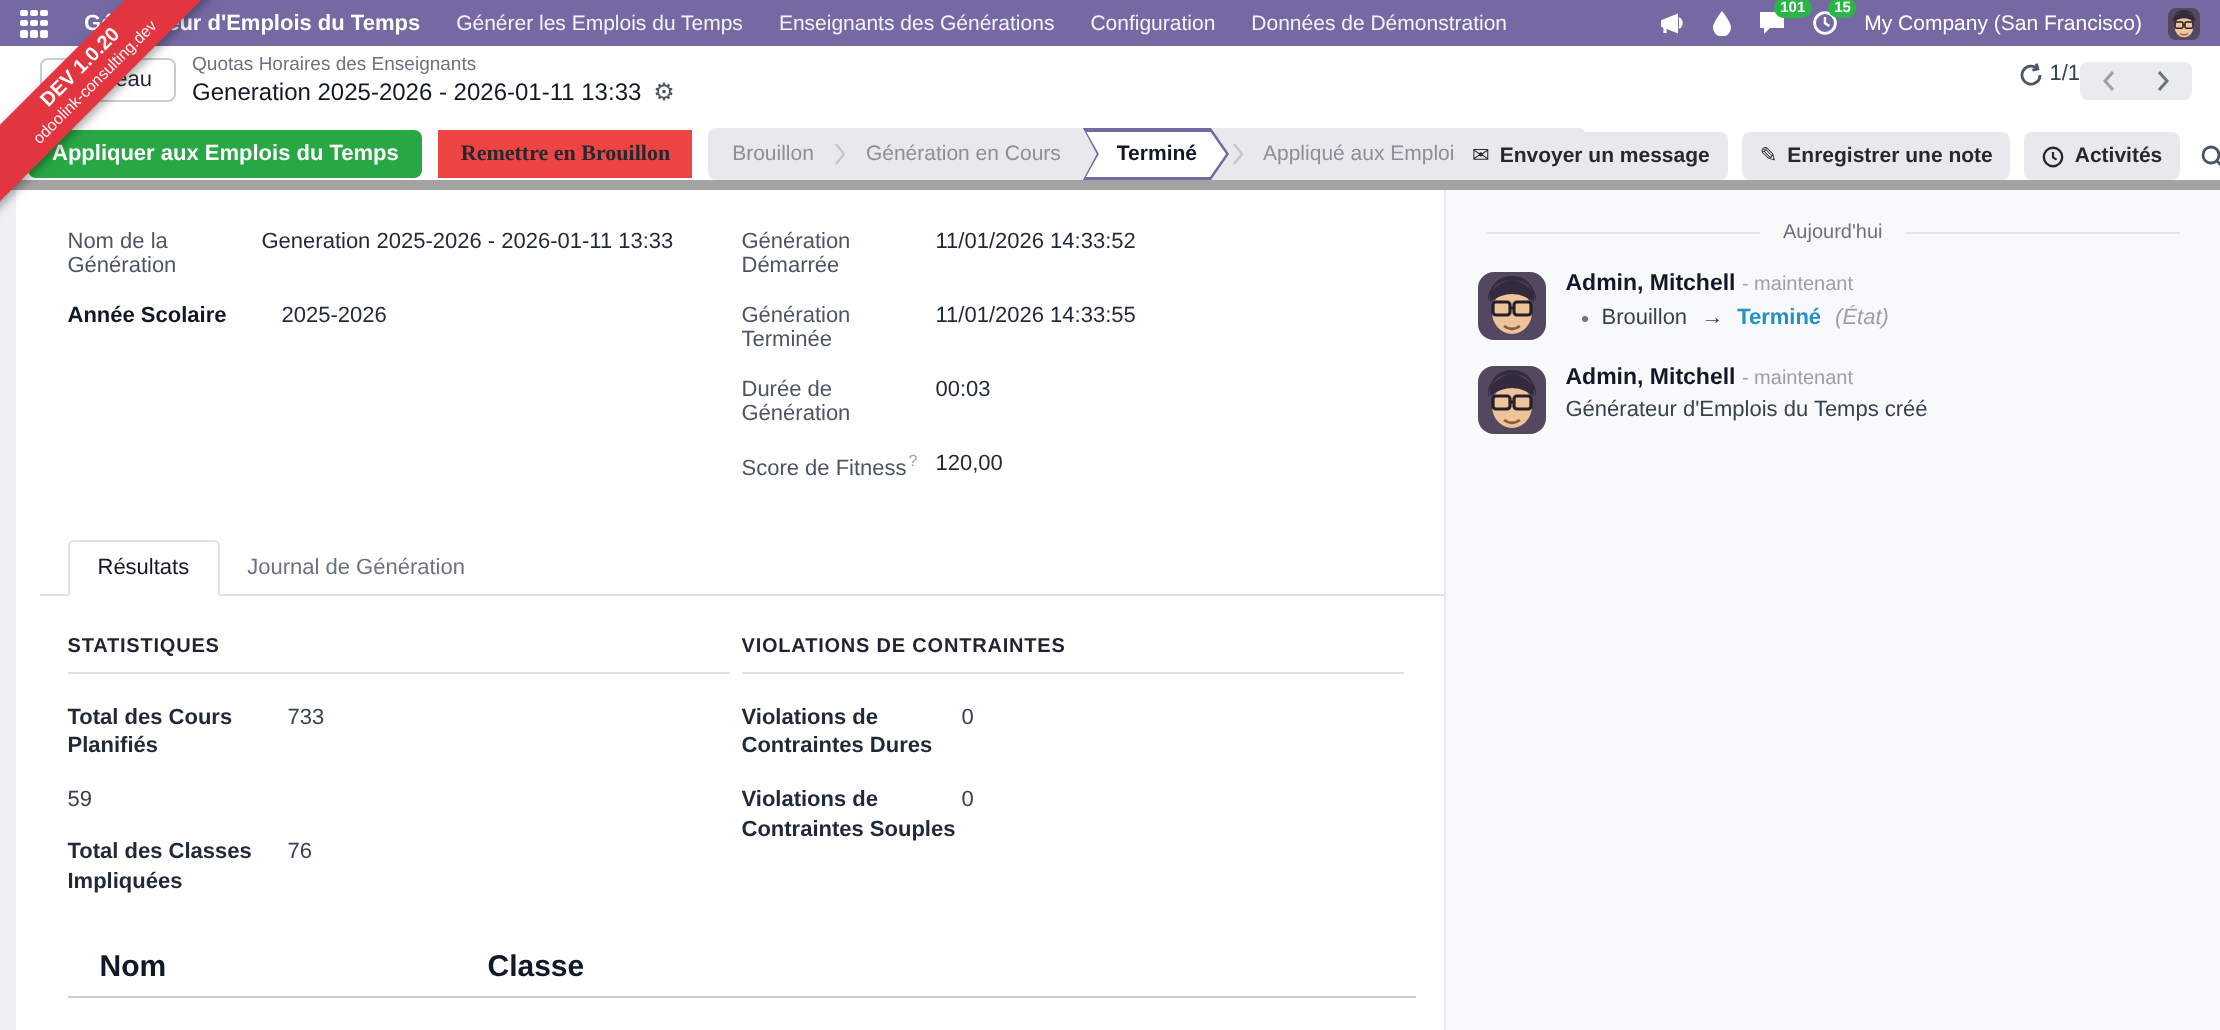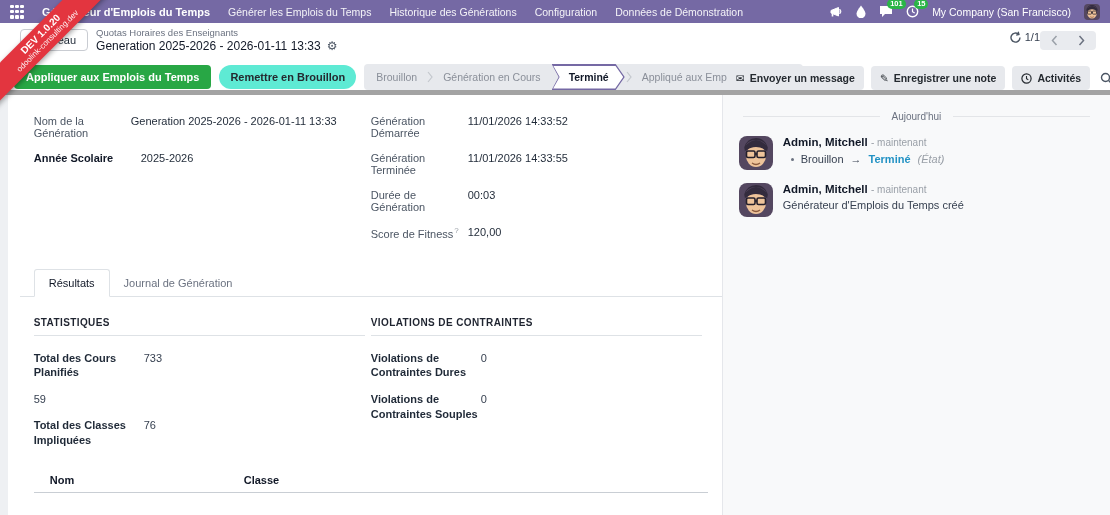--- a/index.html
+++ b/index.html
@@ -32,21 +32,21 @@
   .crumb-current { font-size:12px; color:#111827; display:flex; align-items:center; gap:6px; }
   .gear { font-family:"DejaVu Sans",sans-serif; font-size:12px; color:#4b5563; cursor:pointer; }
   .crumb-right { margin-left:auto; display:flex; align-items:flex-start; gap:0; color:#4b5563; }
   .pager-count { font-size:11px; color:#374151; }
   .pager-pill { background:#e9ebef; border-radius:4px; padding:4px 8px; display:flex; gap:14px; align-items:center; }
 
   
   .action-row { height:38px; display:flex; align-items:flex-end; border-bottom:5px solid #a3a3a3; background:#fff; }
   .ar-left { width:710px; display:flex; align-items:center; padding:0 8px 0 14px; gap:8px; }
   .btn-green { background:#28a745; color:#fff; font-weight:bold; font-size:11px; padding:6px 12px; border-radius:4px; border:none; cursor:pointer; white-space:nowrap; }
-  .btn-grey { background:#5eead4; color:#24292f; font-weight:600; font-size:11px; padding:6px 11px; border-radius:12px; border:none; cursor:pointer; white-space:nowrap; }
+  .btn-grey { background:#ef4444; color:#24292f; font-weight:600; font-size:11px; padding:6px 11px; border-radius:0; border:none; cursor:pointer; white-space:nowrap;font-family:Liberation Serif, serif; }
   .statusbar { margin-left:auto; display:flex; align-items:center; background:#e7e9ed; border-radius:4px; height:26px; font-size:10.5px; color:#8a8f99; padding:0 2px; }
   .step { padding:0 10px; cursor:pointer; white-space:nowrap; }
   .chev { display:flex; align-items:center; }
   .step-active { position:relative; height:26px; margin:0 1px; cursor:pointer; }
   .step-active .arr-out { position:absolute; inset:0; background:#7569a4; clip-path:polygon(0 0,calc(100% - 9px) 0,100% 50%,calc(100% - 9px) 100%,0 100%,7px 50%); }
   .step-active .arr-in { position:absolute; inset:1.5px; background:#fff; clip-path:polygon(0 0,calc(100% - 8px) 0,100% 50%,calc(100% - 8px) 100%,0 100%,6.5px 50%); }
   .step-active .lbl { position:relative; z-index:2; display:block; line-height:26px; padding:0 16px 0 17px; color:#111827; font-weight:600; }
   .ar-right { width:400px; display:flex; align-items:center; gap:7px; padding-left:16px; overflow:hidden; border-left:1px solid transparent; }
   .btn-chat { background:#e7e9ed; border:none; border-radius:4px; padding:6px 9px; font-size:10.5px; font-weight:600; color:#24292f; display:flex; align-items:center; gap:5px; cursor:pointer; white-space:nowrap; }
   .uni { font-family:"DejaVu Sans",sans-serif; }
@@ -76,21 +76,21 @@
   .sections { display:flex; padding:20px 14px 0; }
   .section { width:340px; margin-right:6px; }
   .sec-title { font-size:10px; font-weight:bold; color:#1f2430; letter-spacing:.4px; border-bottom:1px solid #dee2e6; padding-bottom:7px; margin-bottom:15px; }
   .srow { display:flex; margin-bottom:13px; }
   .slabel { width:110px; font-weight:600; color:#1f2937; line-height:1.3; flex-shrink:0; }
   .svalue { color:#374151; padding-top:1px; }
 
   
   .table-wrap { padding:8px 14px 0; }
   .thead { display:flex; border-bottom:1px solid #c9ced4; padding:6px 0; }
-  .th { font-weight:bold; font-size:11px; color:#111827; }
+  .th { font-weight:bold; font-size:15px; color:#111827; }
   .th-nom { width:210px; padding-left:16px; }
 
   
   .divider { display:flex; align-items:center; gap:12px; color:#6b7280; font-size:10px; margin:4px 4px 14px; }
   .divider .line { flex:1; border-top:1px solid #e3e5e8; }
   .msg { display:flex; gap:10px; margin-bottom:13px; }
   .avatar { width:34px; height:34px; border-radius:8px; overflow:hidden; flex-shrink:0; cursor:pointer; }
   .msg-head { font-size:11.5px; color:#111827; font-weight:bold; }
   .msg-time { font-weight:normal; color:#9aa0a8; font-size:10px; }
   .tracking { font-size:11px; color:#374151; margin-top:5px; display:flex; align-items:center; gap:7px; padding-left:8px; }
@@ -114,21 +114,21 @@
       <i></i>
       <i></i>
       <i></i>
       <i></i>
       <i></i>
       <i></i>
       <i></i>
     </div>
   <div class="app-name">Générateur d'Emplois du Temps</div>
   <div class="menu">Générer les Emplois du Temps</div>
-  <div class="menu">Historique des Générations</div>
+  <div class="menu">Enseignants des Générations</div>
   <div class="menu">Configuration</div>
   <div class="menu">Données de Démonstration</div>
   <div class="systray">
     <span class="tray-ico">
       <svg width="13" height="12" viewBox="0 0 13 12">
           <path d="M1 4.5 L8.5 1.5 V10 L1 7 Z M9.5 3 a3 3 0 0 1 0 5" fill="#fff" stroke="#fff" stroke-width="1"></path>
           <path d="M2.5 7.5 v3" stroke="#fff" stroke-width="1.6"></path>
         </svg>
     </span>
     <span class="tray-ico">

